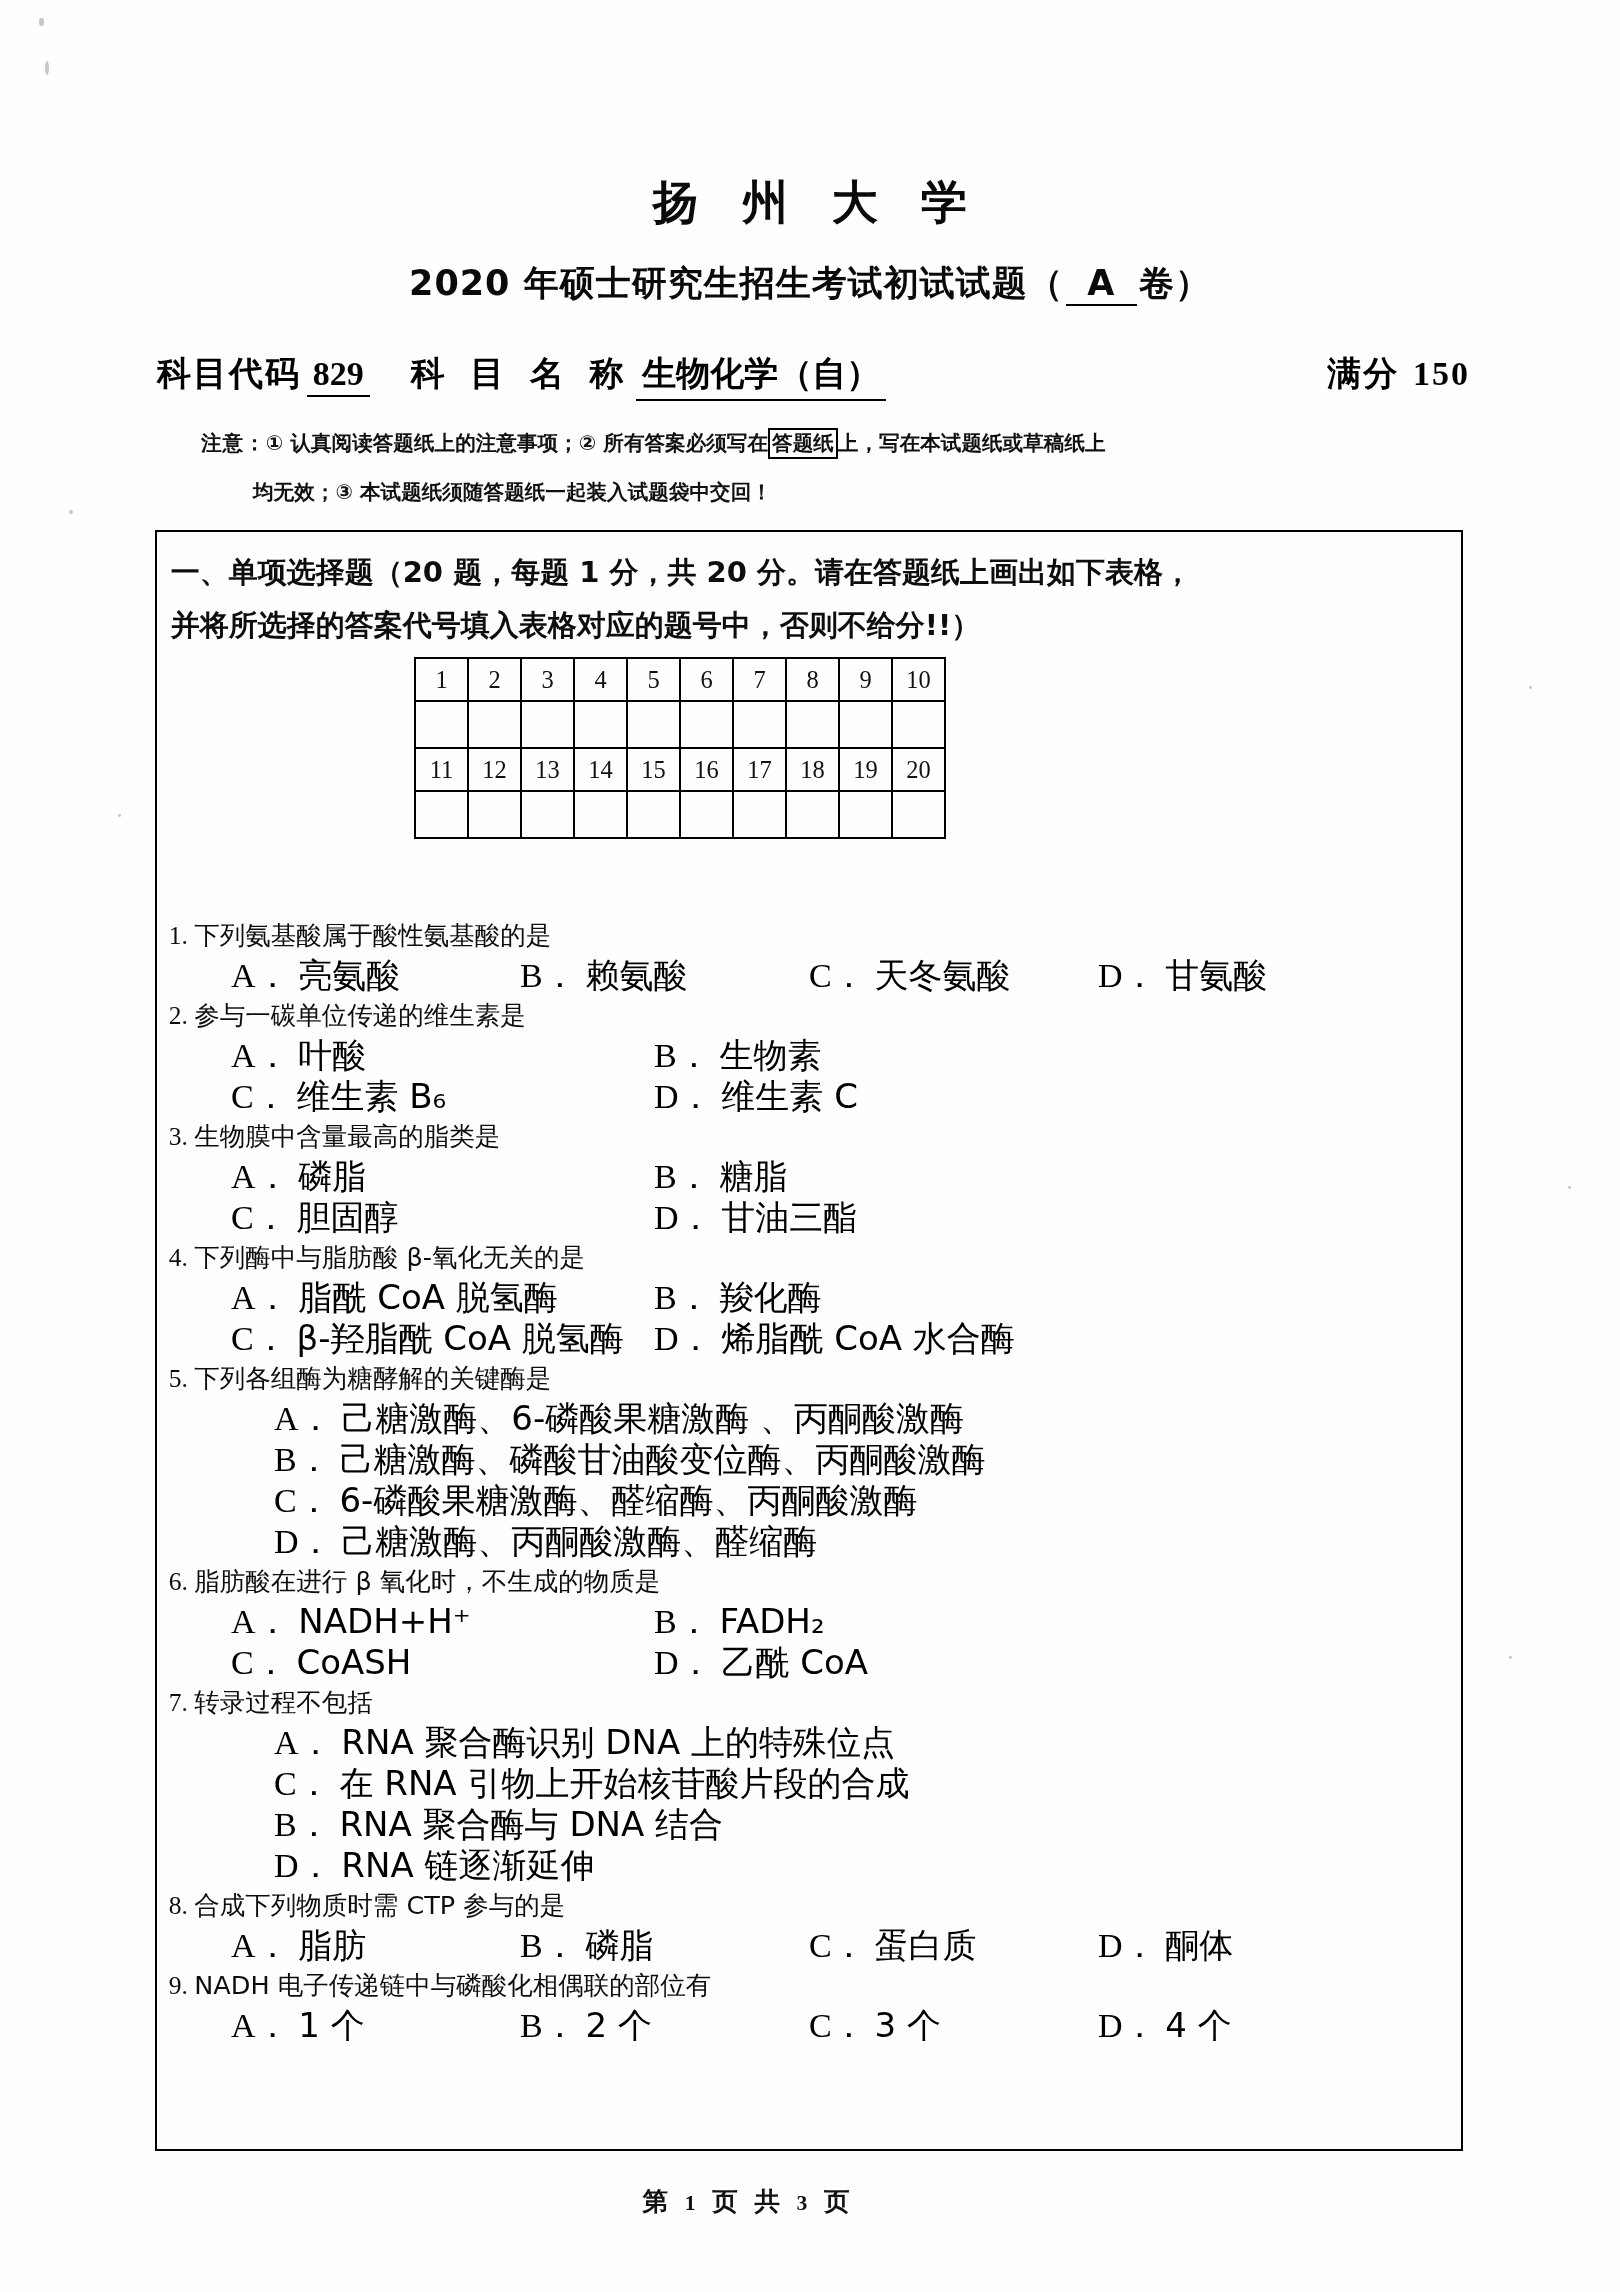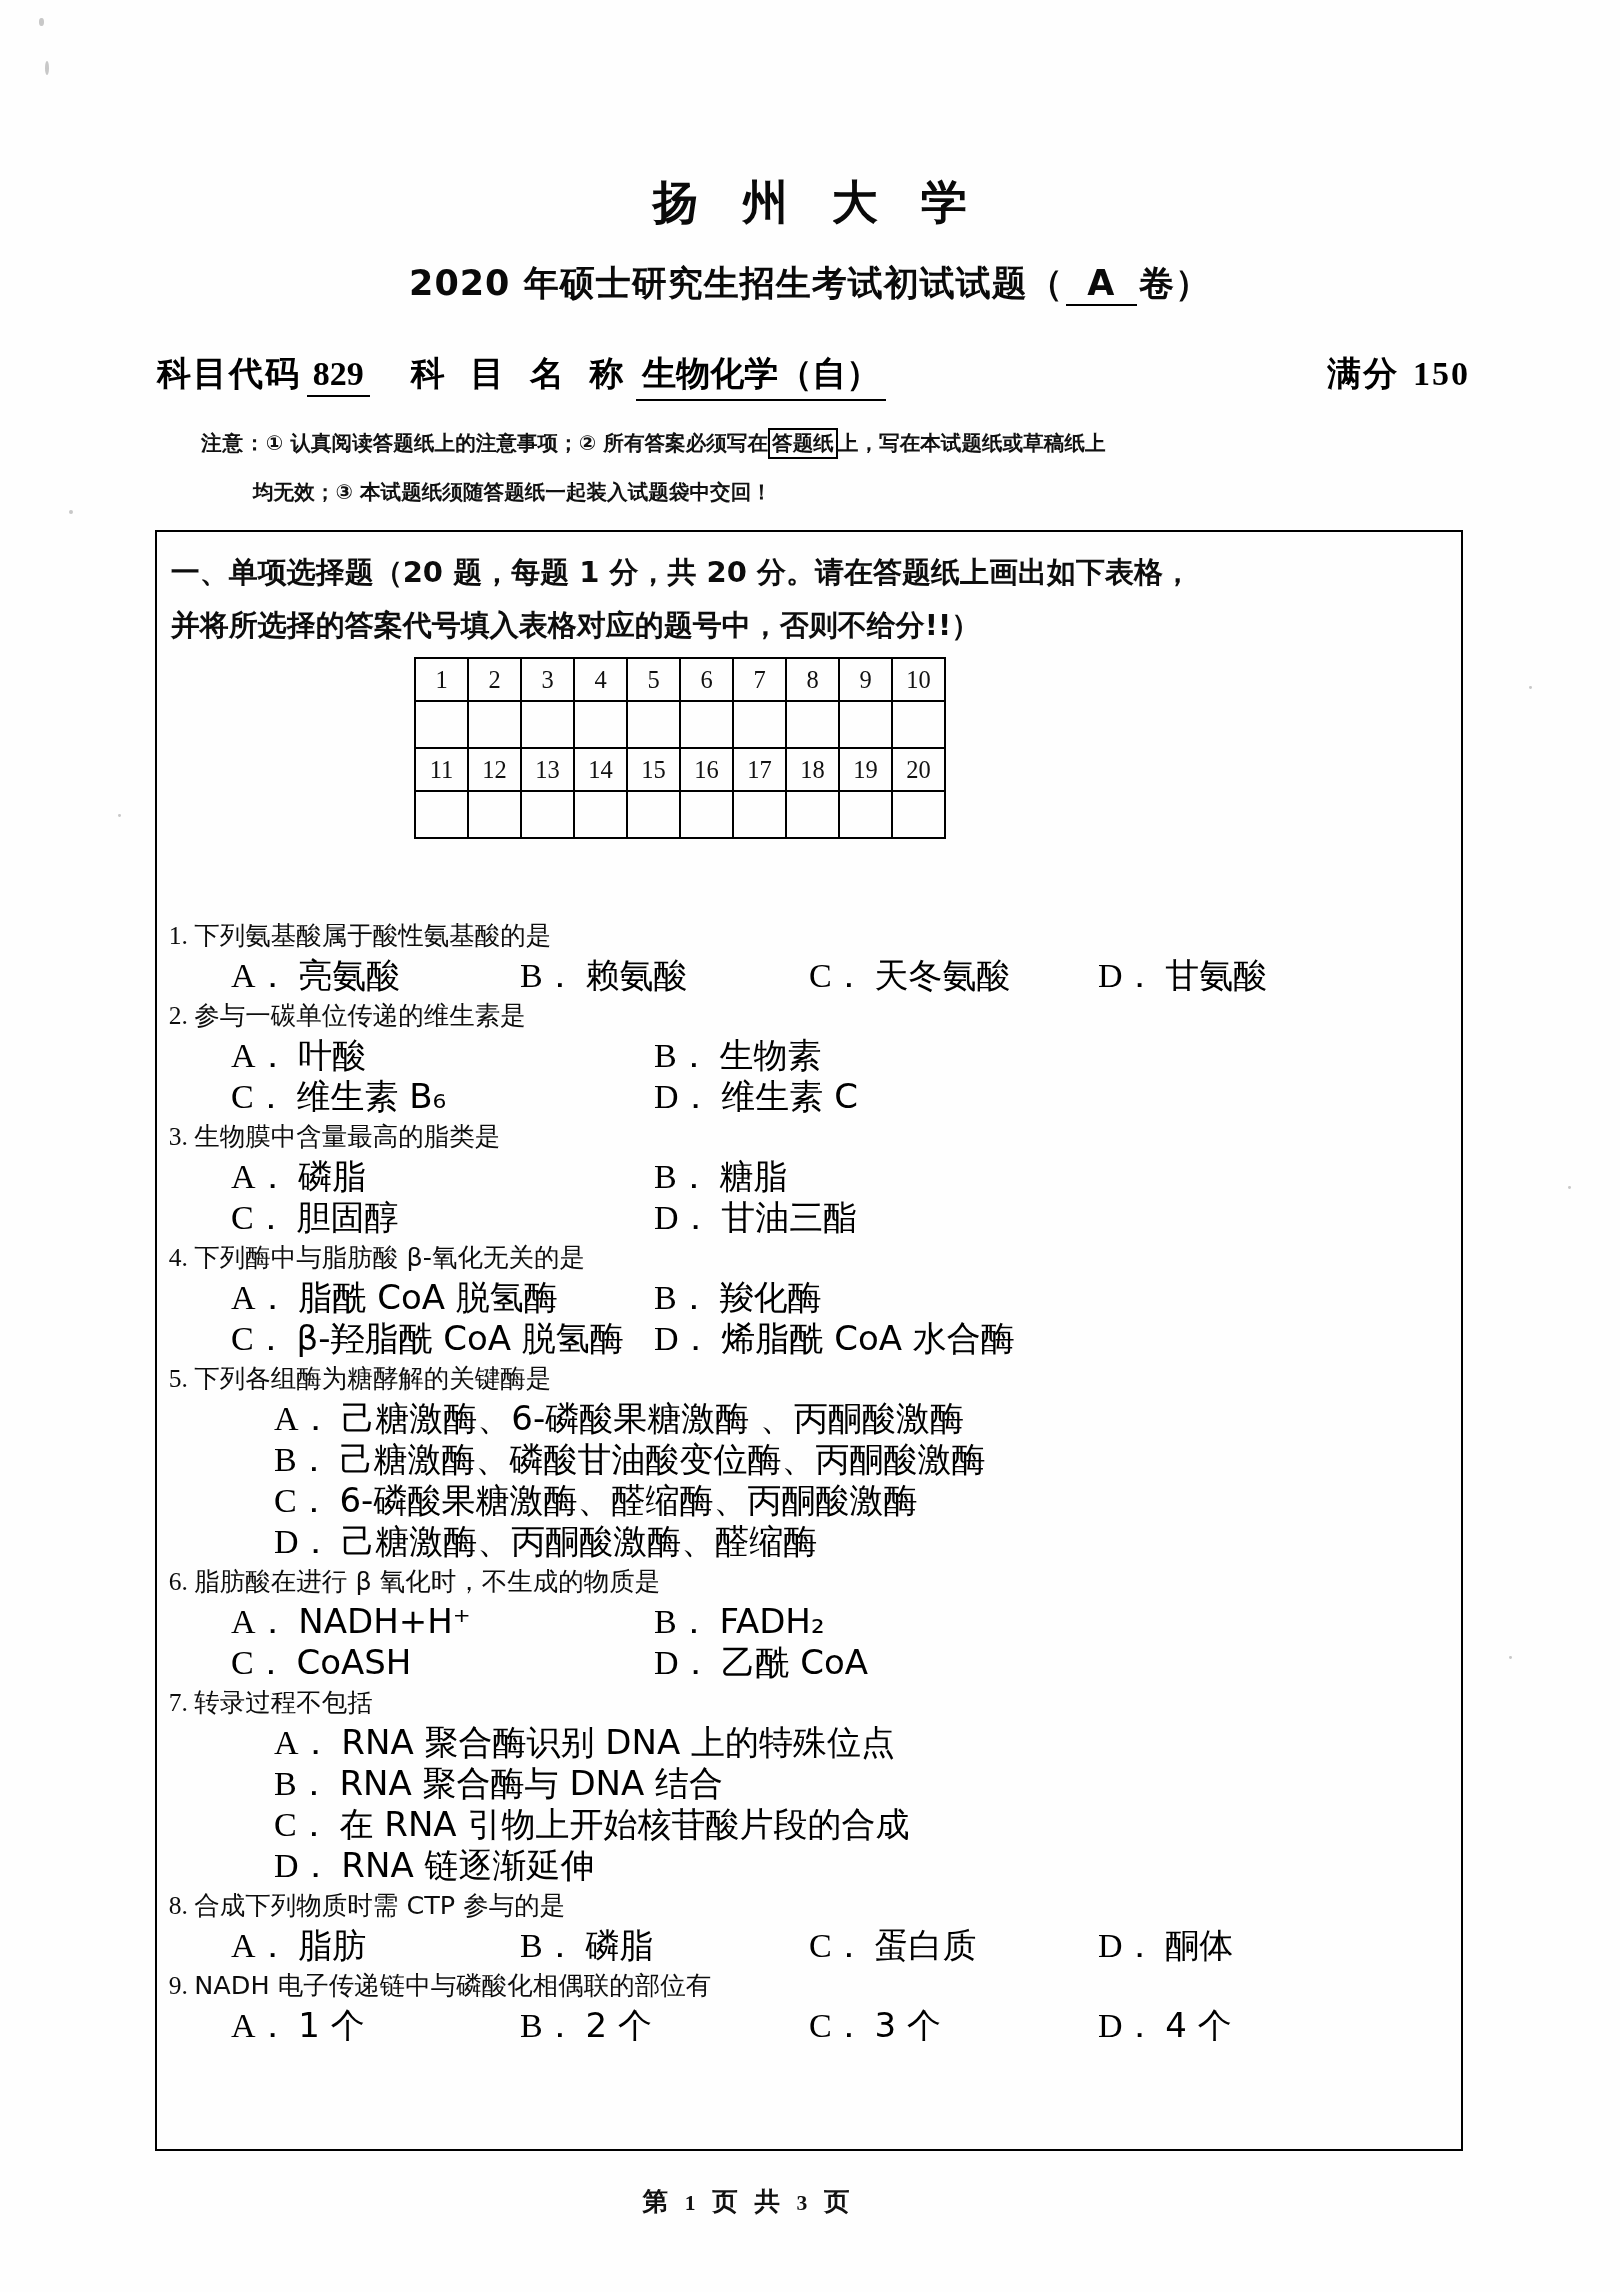--- a/index.html
+++ b/index.html
@@ -347,22 +347,22 @@
           <div class="opts w1"><span class="opt"><span class="k">D．</span><span>己糖激酶、丙酮酸激酶、醛缩酶</span></span></div>
         </div>
         <div class="q">
           <div class="q-stem"><span class="num">6. </span><span>脂肪酸在进行 β 氧化时，不生成的物质是</span></div>
           <div class="opts w2"><span class="opt"><span class="k">A．</span><span>NADH+H⁺</span></span><span class="opt"><span class="k">B．</span><span>FADH₂</span></span></div>
           <div class="opts w2"><span class="opt"><span class="k">C．</span><span>CoASH</span></span><span class="opt"><span class="k">D．</span><span>乙酰 CoA</span></span></div>
         </div>
         <div class="q">
           <div class="q-stem"><span class="num">7. </span><span>转录过程不包括</span></div>
           <div class="opts w1"><span class="opt"><span class="k">A．</span><span>RNA 聚合酶识别 DNA 上的特殊位点</span></span></div>
+          <div class="opts w1"><span class="opt"><span class="k">C．</span><span>在 RNA 引物上开始核苷酸片段的合成</span></span></div>
           <div class="opts w1"><span class="opt"><span class="k">B．</span><span>RNA 聚合酶与 DNA 结合</span></span></div>
-          <div class="opts w1"><span class="opt"><span class="k">C．</span><span>在 RNA 引物上开始核苷酸片段的合成</span></span></div>
           <div class="opts w1"><span class="opt"><span class="k">D．</span><span>RNA 链逐渐延伸</span></span></div>
         </div>
         <div class="q">
           <div class="q-stem"><span class="num">8. </span><span>合成下列物质时需 CTP 参与的是</span></div>
           <div class="opts w4"><span class="opt"><span class="k">A．</span><span>脂肪</span></span><span class="opt"><span class="k">B．</span><span>磷脂</span></span><span class="opt"><span class="k">C．</span><span>蛋白质</span></span><span class="opt"><span class="k">D．</span><span>酮体</span></span></div>
         </div>
         <div class="q">
           <div class="q-stem"><span class="num">9. </span><span>NADH 电子传递链中与磷酸化相偶联的部位有</span></div>
           <div class="opts w4"><span class="opt"><span class="k">A．</span><span>1 个</span></span><span class="opt"><span class="k">B．</span><span>2 个</span></span><span class="opt"><span class="k">C．</span><span>3 个</span></span><span class="opt"><span class="k">D．</span><span>4 个</span></span></div>
         </div>

